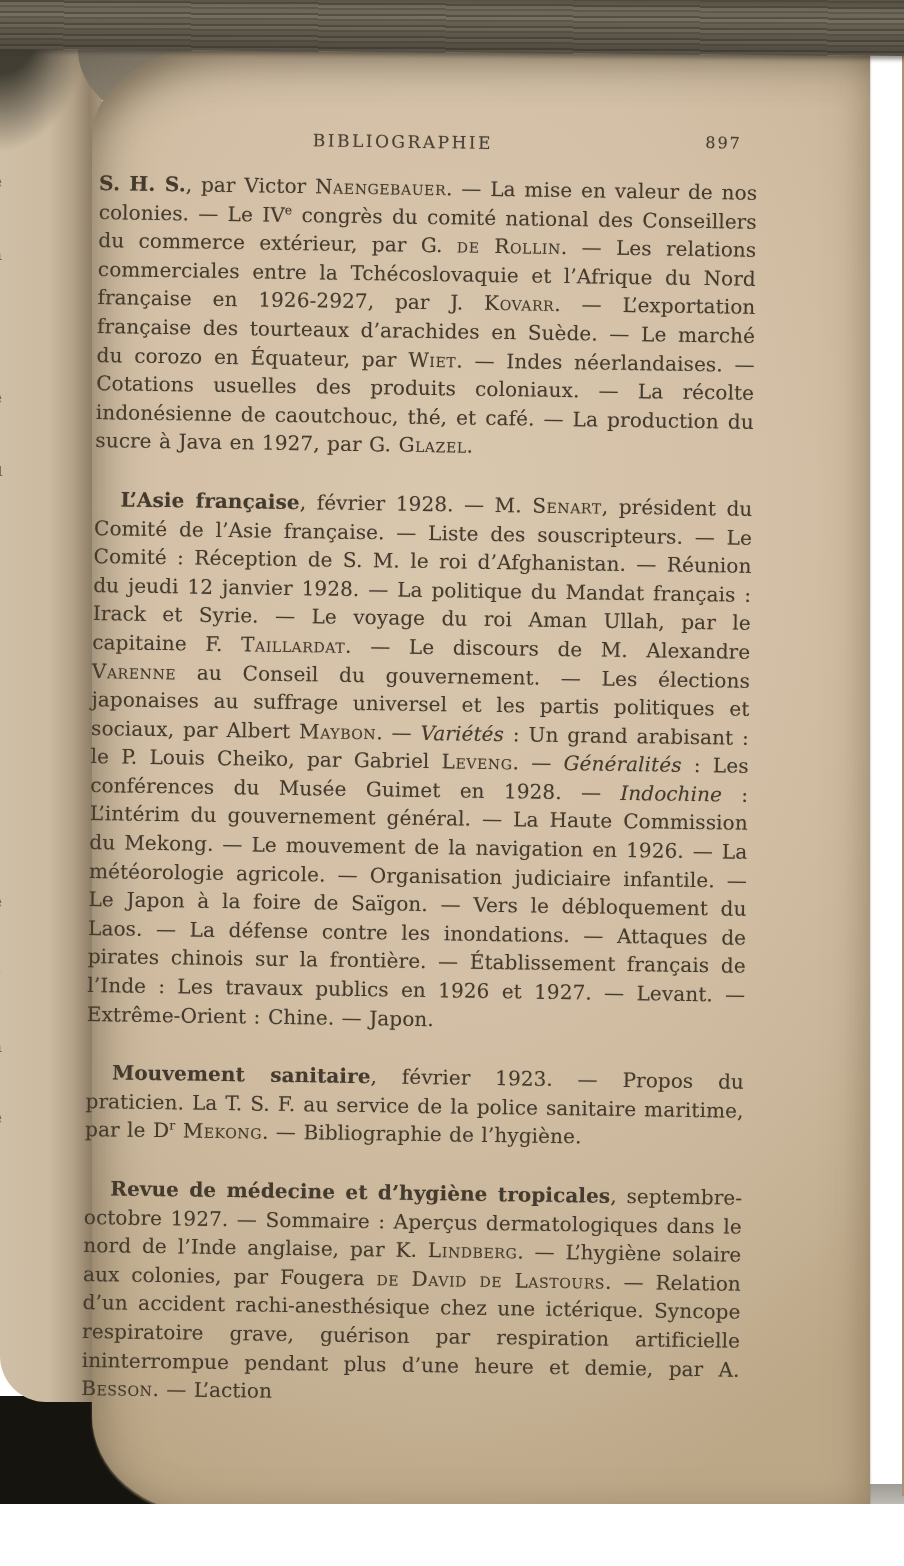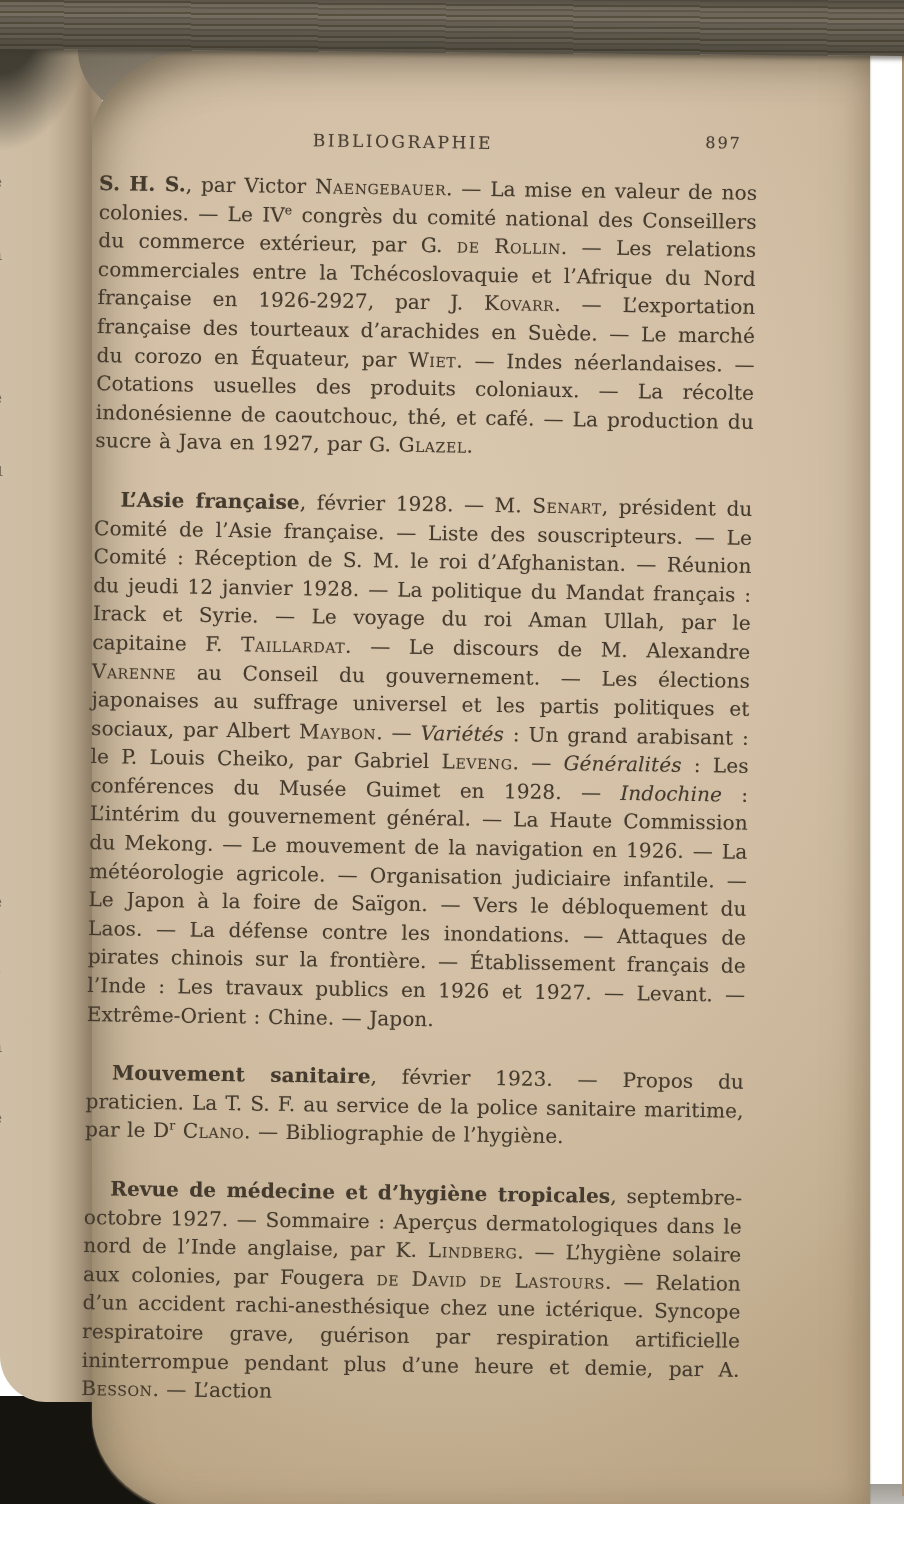--- a/index.html
+++ b/index.html
@@ -163,19 +163,19 @@
   <div class="text-layer">
     <div class="pagehead">
       <span class="running-title">BIBLIOGRAPHIE</span>
       <span class="page-number">897</span>
     </div>
 
     <p class="para first"><span class="seg-b">S. H. S.</span><span>, par Victor </span><span class="seg-sc">Naengebauer</span><span>. — La mise en valeur de nos colonies. — Le IV</span><span class="seg-sup">e</span><span> congrès du comité national des Conseillers du commerce extérieur, par G. </span><span class="seg-sc">de Rollin</span><span>. — Les relations commerciales entre la Tchécoslovaquie et l’Afrique du Nord française en 1926-2927, par J. </span><span class="seg-sc">Kovarr</span><span>. — L’exportation française des tourteaux d’arachides en Suède. — Le marché du corozo en Équateur, par </span><span class="seg-sc">Wiet</span><span>. — Indes néerlandaises. — Cotations usuelles des produits coloniaux. — La récolte indonésienne de caoutchouc, thé, et café. — La production du sucre à Java en 1927, par G. </span><span class="seg-sc">Glazel</span><span>.</span></p>
 
     <p class="para"><span class="seg-b">L’Asie française</span><span>, février 1928. — M. </span><span class="seg-sc">Senart</span><span>, président du Comité de l’Asie française. — Liste des souscripteurs. — Le Comité : Réception de S. M. le roi d’Afghanistan. — Réunion du jeudi 12 janvier 1928. — La politique du Mandat français : Irack et Syrie. — Le voyage du roi Aman Ullah, par le capitaine F. </span><span class="seg-sc">Taillardat</span><span>. — Le discours de M. Alexandre </span><span class="seg-sc">Varenne</span><span> au Conseil du gouvernement. — Les élections japonaises au suffrage universel et les partis politiques et sociaux, par Albert </span><span class="seg-sc">Maybon</span><span>. — </span><span class="seg-i">Variétés</span><span> : Un grand arabisant : le P. Louis Cheiko, par Gabriel </span><span class="seg-sc">Leveng</span><span>. — </span><span class="seg-i">Généralités</span><span> : Les conférences du Musée Guimet en 1928. — </span><span class="seg-i">Indochine</span><span> : L’intérim du gouvernement général. — La Haute Commission du Mekong. — Le mouvement de la navigation en 1926. — La météorologie agricole. — Organisation judiciaire infantile. — Le Japon à la foire de Saïgon. — Vers le débloquement du Laos. — La défense contre les inondations. — Attaques de pirates chinois sur la frontière. — Établissement français de l’Inde : Les travaux publics en 1926 et 1927. — Levant. — Extrême-Orient : Chine. — Japon.</span></p>
 
-    <p class="para"><span class="seg-b">Mouvement sanitaire</span><span>, février 1923. — Propos du praticien. La T. S. F. au service de la police sanitaire maritime, par le D</span><span class="seg-sup">r</span><span> </span><span class="seg-sc">Clano</span><span>. — Bibliographie de l’hygiène.</span></p>
+    <p class="para"><span class="seg-b">Mouvement sanitaire</span><span>, février 1923. — Propos du praticien. La T. S. F. au service de la police sanitaire maritime, par le D</span><span class="seg-sup">r</span><span> </span><span class="seg-sc">Mekong</span><span>. — Bibliographie de l’hygiène.</span></p>
 
     <p class="para"><span class="seg-b">Revue de médecine et d’hygiène tropicales</span><span>, septembre-octobre 1927. — Sommaire : Aperçus dermatologiques dans le nord de l’Inde anglaise, par K. </span><span class="seg-sc">Lindberg</span><span>. — L’hygiène solaire aux colonies, par Fougera </span><span class="seg-sc">de David de Lastours</span><span>. — Relation d’un accident rachi-anesthésique chez une ictérique. Syncope respiratoire grave, guérison par respiration artificielle ininterrompue pendant plus d’une heure et demie, par A. </span><span class="seg-sc">Besson</span><span>. — L’action</span></p>
   </div>
 
 
 </div>
 
 </body></html>

